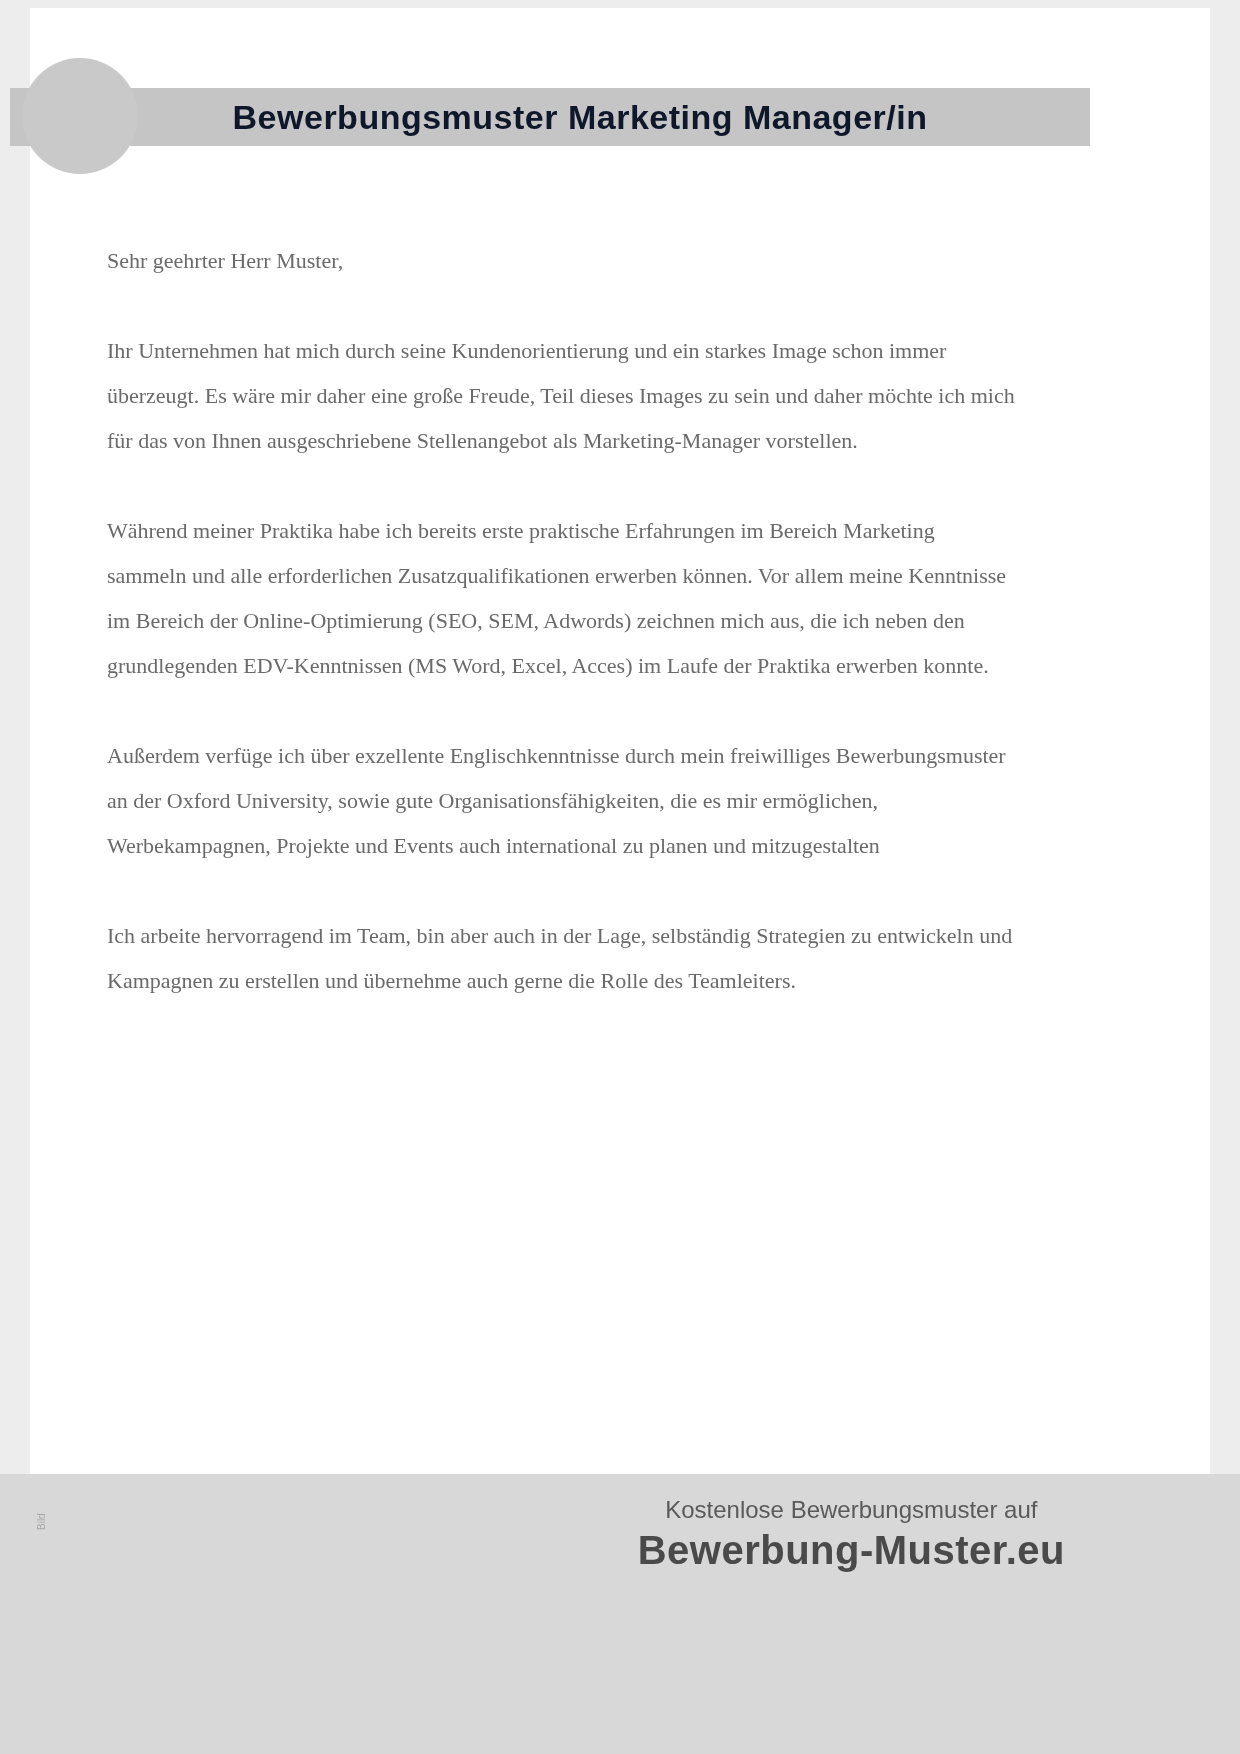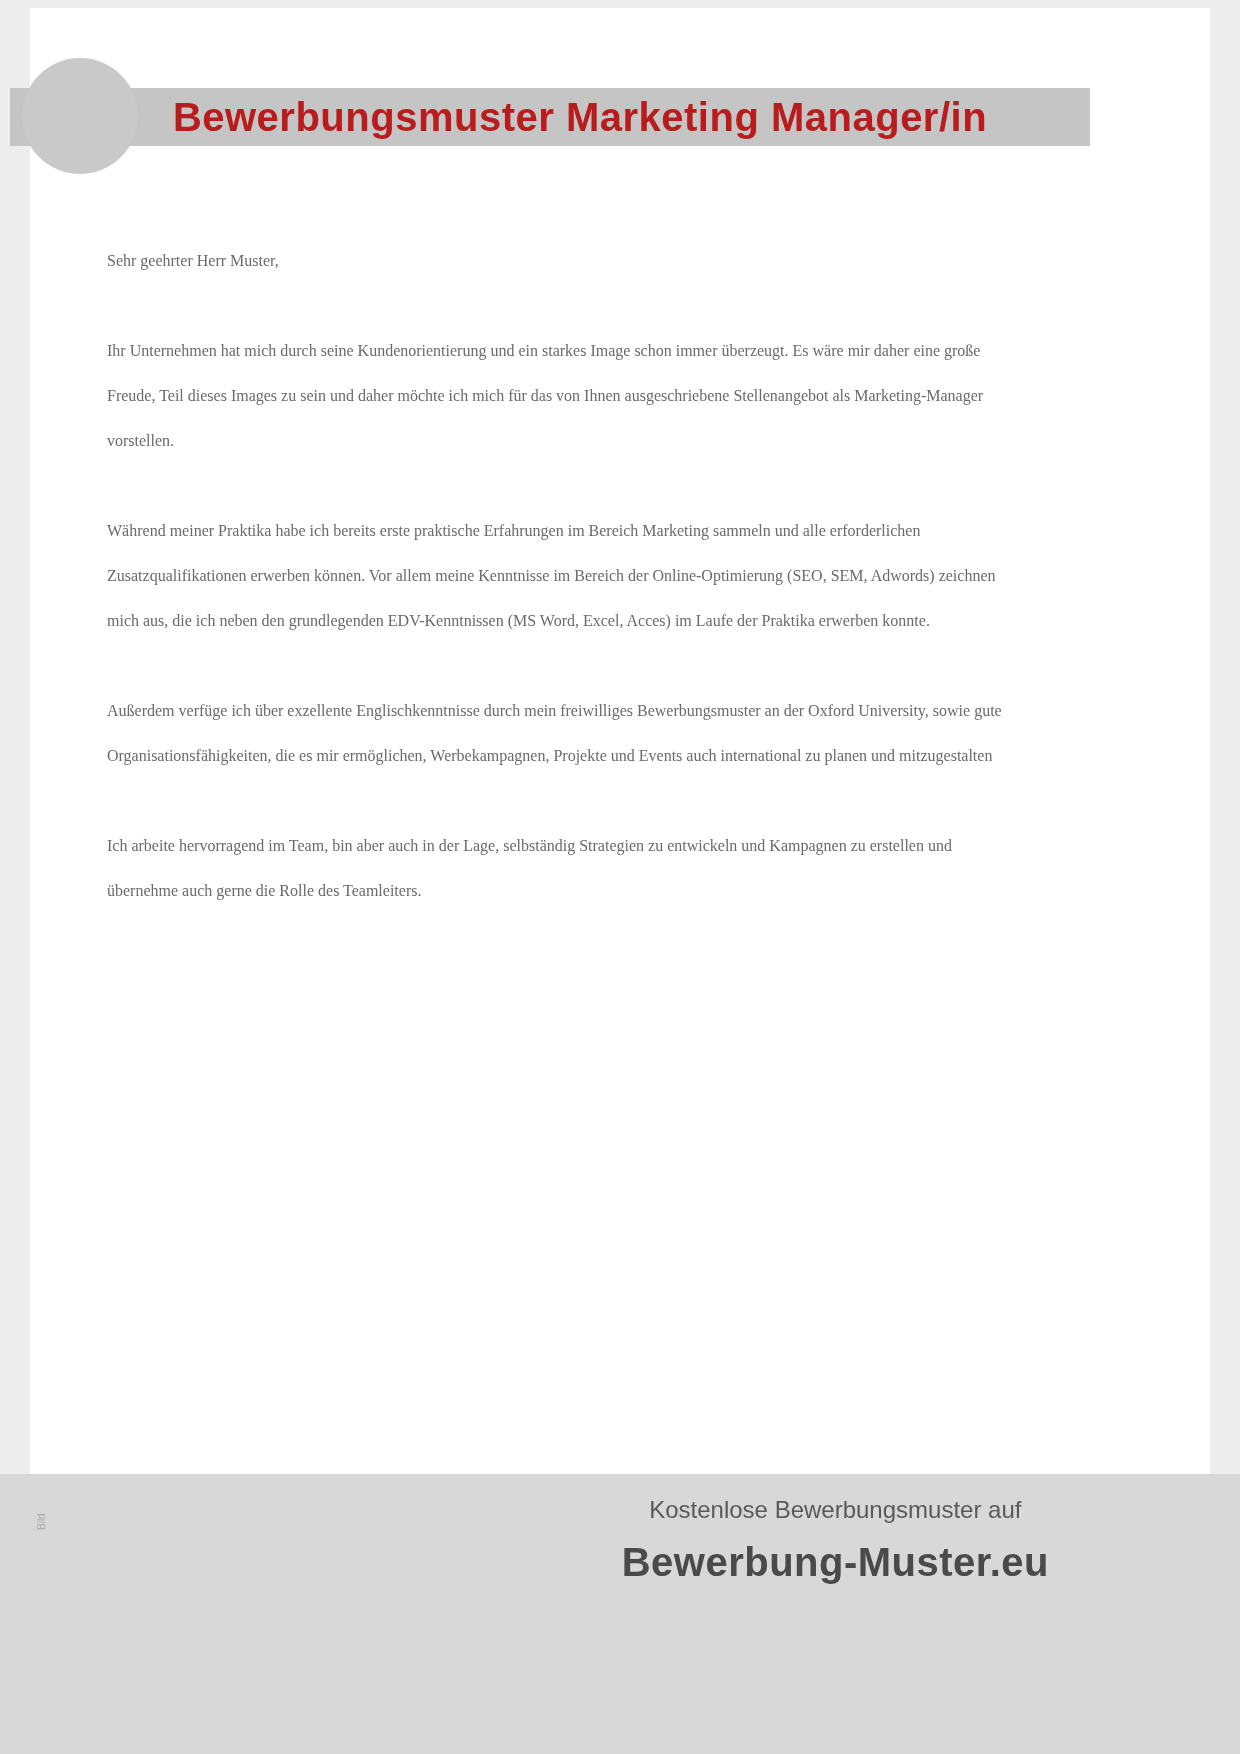--- a/index.html
+++ b/index.html
@@ -48,37 +48,37 @@
     z-index: 1;
     display: flex;
     align-items: center;
     justify-content: center;
   }
   .header-title {
     margin: 0;
     padding-left: 60px;
     font-family: "Liberation Sans", sans-serif;
     font-weight: bold;
-    font-size: 40px;
-    color: #b91c1c;
+    font-size: 34px;
+    color: #0f172a;
     letter-spacing: 0.5px;
     white-space: nowrap;
   }
   
   .letter {
     position: absolute;
     left: 107px;
     top: 238px;
     width: 910px;
     z-index: 3;
   }
   .letter p {
     margin: 0 0 45px 0;
     font-family: "Liberation Serif", serif;
-    font-size: 16px;
+    font-size: 22px;
     line-height: 45px;
     color: #6a6a6a;
     text-align: left;
   }
   
   .footer {
     position: absolute;
     left: 0;
     right: 0;
     top: 1474px;
@@ -96,21 +96,21 @@
     font-family: "Liberation Sans", sans-serif;
     font-size: 24px;
     color: #5a5a5a;
     margin: 0 0 4px 0;
   }
   .footer-brand {
     font-family: "Liberation Sans", sans-serif;
     font-weight: bold;
     font-size: 40px;
     color: #4a4a4a;
-    margin: 16px;
+    margin: 0;
     letter-spacing: 0.5px;
   }
   .watermark {
     position: absolute;
     left: 36px;
     top: 1530px;
     font-family: "Liberation Sans", sans-serif;
     font-size: 10px;
     color: #a8a8a8;
     transform: rotate(-90deg);

